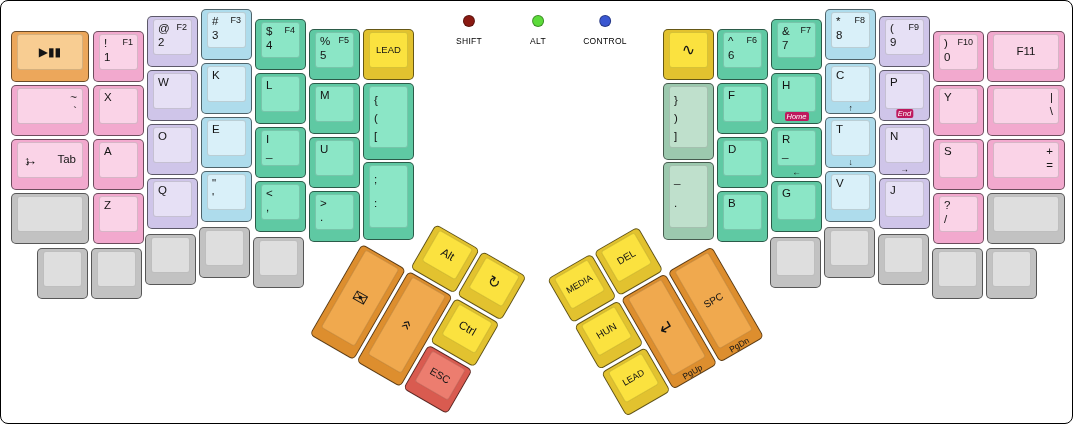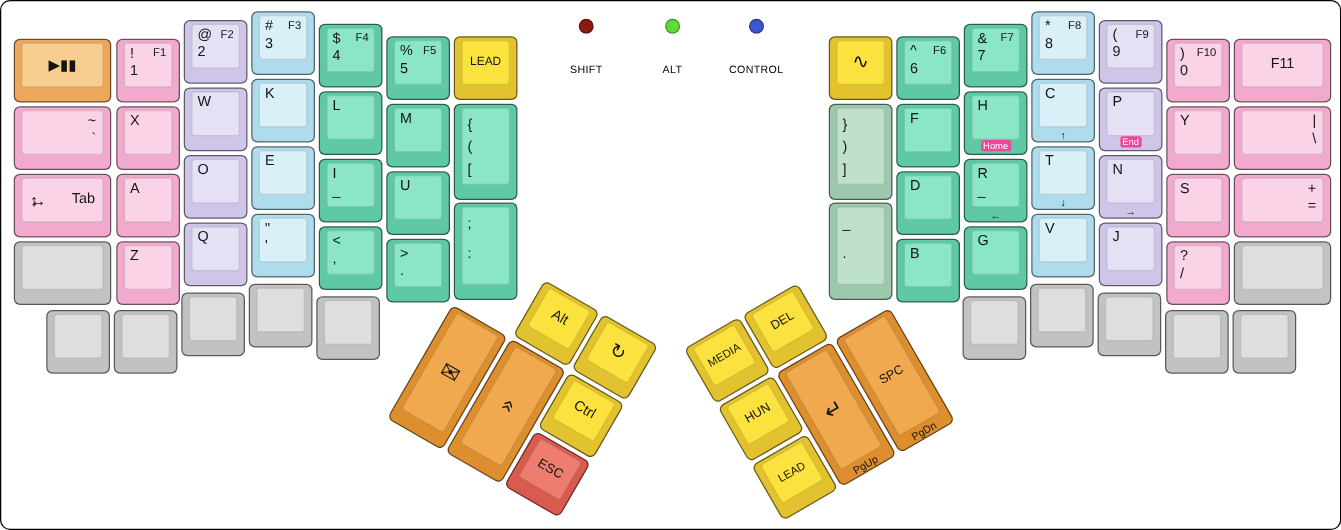--- a/index.html
+++ b/index.html
@@ -23,25 +23,25 @@
   .lg.l2{top:31px;left:4px}
   .lg.r0{top:3px;right:5px}
   .lg.r1{top:17px;right:5px}
   .lg.tr{top:3px;right:4px;font-size:9px}
   .lg.c{top:50%;left:50%;transform:translate(-50%,-50%)}
   .lg.ml{top:50%;left:6px;transform:translateY(-50%)}
   .lg.mr{top:50%;right:6px;transform:translateY(-50%)}
   .lg.front{bottom:1px;left:50%;transform:translateX(-50%);font-size:8.5px;}
   .lg.badge{
     bottom:2px;left:50%;transform:translateX(-50%);font-size:7.5px;
-    color:#fff;background:#ec4899;padding:1px 2px;border-radius:2px;
+    color:#fff;background:#be185d;padding:1px 2px;border-radius:2px;font-style:italic;
   }
   .indicator{
     position:absolute;top:14px;transform:translateX(-50%);
-    display:flex;flex-direction:column;align-items:center;gap:23px;
+    display:flex;flex-direction:column;align-items:center;gap:9px;
   }
   .dot{width:10px;height:10px;border-radius:50%;border:1px solid rgba(0,0,0,.35);}
   .ind-label{font-size:8.5px;color:#000;letter-spacing:.3px;}
 </style>
 </head>
 <body>
 
 <div class="board">
   <div id="keys-main">
       <div class="key" style="left: 10px; top: 30px; width: 78px; height: 51px; background: rgb(236, 167, 91);">

